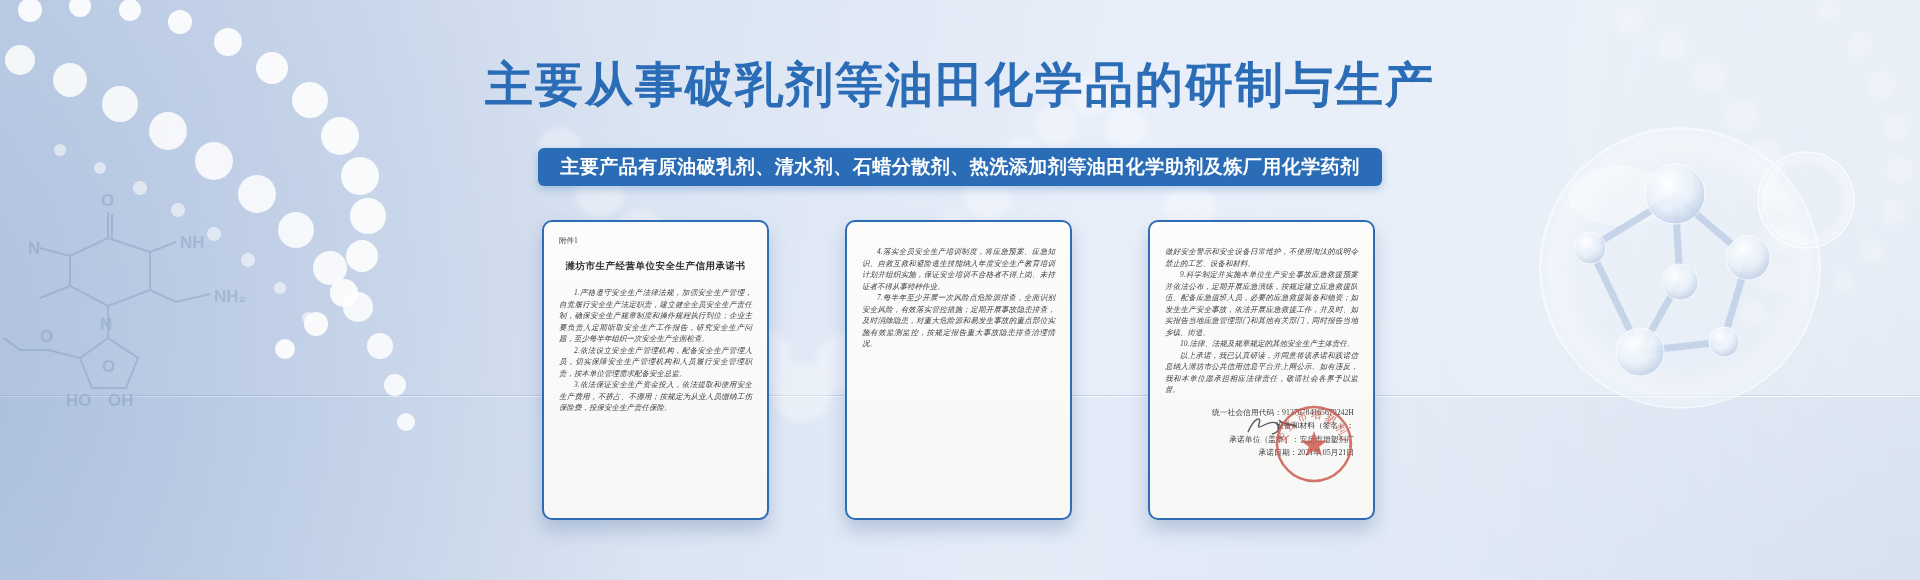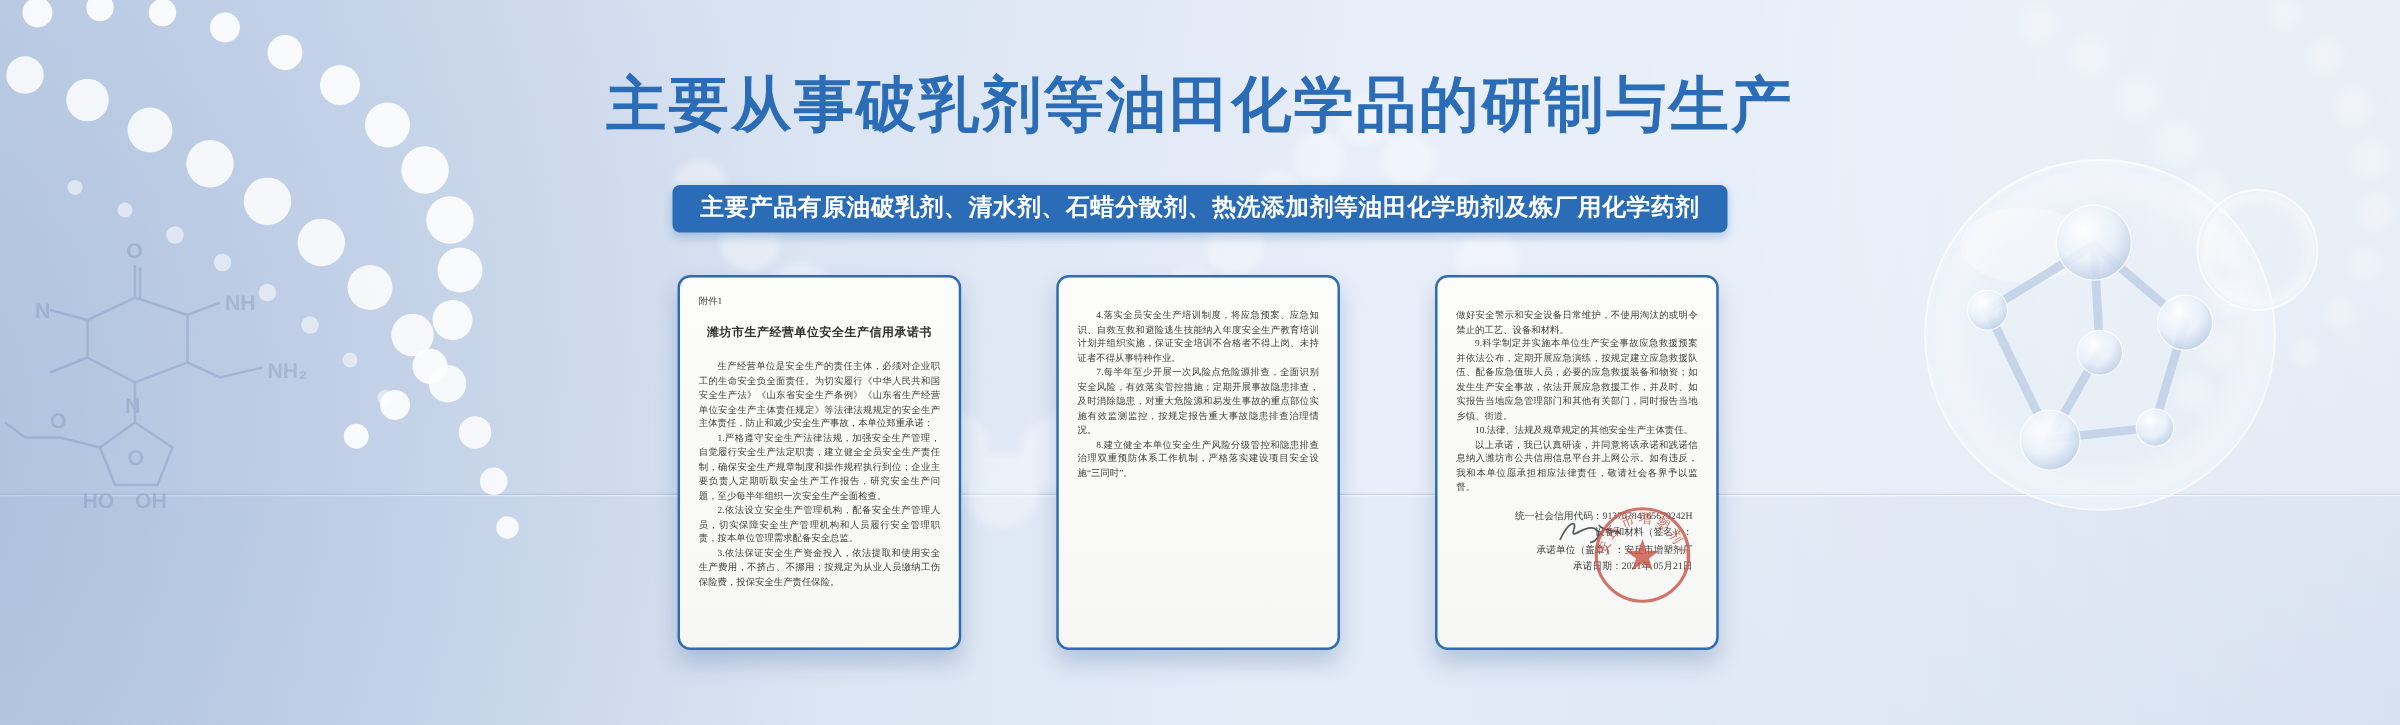--- a/index.html
+++ b/index.html
@@ -41,21 +41,21 @@
     border:2px solid #2e6db5;border-radius:10px;
     box-shadow:0 10px 18px rgba(70,100,150,.28);
     padding:14px 15px;overflow:hidden;
     font-family:"Liberation Serif",serif;color:#3d3d3d;
   }
   .card-1{left:542px;}
   .card-2{left:845px;padding-top:24px;}
   .card-3{left:1148px;padding-top:24px;}
   .att{font-size:7.5px;font-weight:normal;margin:0 0 14px 0;}
   .doc-title{font-size:9.5px;font-weight:bold;text-align:center;margin:0 0 14px 0;letter-spacing:.5px;color:#2f2f2f;}
-  .card p{margin:0;font-size:7.5px;line-height:11.5px;text-align:justify;text-indent:2em;}
+  .card p{margin:0;font-size:7.5px;line-height:11.5px;text-align:justify;text-indent:2em;font-style:italic;}
   .card p.noindent{text-indent:0;}
   .sig{position:relative;margin-top:10px;text-align:right;font-size:7.8px;line-height:13.5px;padding-right:4px;}
   .sig .sig-line{white-space:nowrap;}
   .seal{position:absolute;right:2px;top:-6px;opacity:.88;}
   .autograph{position:absolute;right:58px;top:8px;}
 </style>
 </head>
 <body>
 
 <div class="banner">
@@ -222,30 +222,28 @@
 
   <h1 class="title">主要从事破乳剂等油田化学品的研制与生产</h1>
 
   <div class="subtitle-row">
     <div class="subtitle">主要产品有原油破乳剂、清水剂、石蜡分散剂、热洗添加剂等油田化学助剂及炼厂用化学药剂</div>
   </div>
 
   <section class="card card-1">
     <div class="att">附件1</div>
     <h2 class="doc-title">潍坊市生产经营单位安全生产信用承诺书</h2>
-    <p>生产经营单位是安全生产的责任主体，必须对企业职工的生命安全负全面责任。为切实履行《中华人民共和国安全生产法》《山东省安全生产条例》《山东省生产经营单位安全生产主体责任规定》等法律法规规定的安全生产主体责任，防止和减少安全生产事故，本单位郑重承诺：</p>
     <p>1.严格遵守安全生产法律法规，加强安全生产管理，自觉履行安全生产法定职责，建立健全全员安全生产责任制，确保安全生产规章制度和操作规程执行到位；企业主要负责人定期听取安全生产工作报告，研究安全生产问题，至少每半年组织一次安全生产全面检查。</p>
     <p>2.依法设立安全生产管理机构，配备安全生产管理人员，切实保障安全生产管理机构和人员履行安全管理职责，按本单位管理需求配备安全总监。</p>
     <p>3.依法保证安全生产资金投入，依法提取和使用安全生产费用，不挤占、不挪用；按规定为从业人员缴纳工伤保险费，投保安全生产责任保险。</p>
   </section>
 
   <section class="card card-2">
     <p>4.落实全员安全生产培训制度，将应急预案、应急知识、自救互救和避险逃生技能纳入年度安全生产教育培训计划并组织实施，保证安全培训不合格者不得上岗、未持证者不得从事特种作业。</p>
     <p>7.每半年至少开展一次风险点危险源排查，全面识别安全风险，有效落实管控措施；定期开展事故隐患排查，及时消除隐患，对重大危险源和易发生事故的重点部位实施有效监测监控，按规定报告重大事故隐患排查治理情况。</p>
-    <p>8.建立健全本单位安全生产风险分级管控和隐患排查治理双重预防体系工作机制，严格落实建设项目安全设施“三同时”。</p>
   </section>
 
   <section class="card card-3">
     <p class="noindent">做好安全警示和安全设备日常维护，不使用淘汰的或明令禁止的工艺、设备和材料。</p>
     <p>9.科学制定并实施本单位生产安全事故应急救援预案并依法公布，定期开展应急演练，按规定建立应急救援队伍、配备应急值班人员，必要的应急救援装备和物资；如发生生产安全事故，依法开展应急救援工作，并及时、如实报告当地应急管理部门和其他有关部门，同时报告当地乡镇、街道。</p>
     <p>10.法律、法规及规章规定的其他安全生产主体责任。</p>
     <p>以上承诺，我已认真研读，并同意将该承诺和践诺信息纳入潍坊市公共信用信息平台并上网公示。如有违反，我和本单位愿承担相应法律责任，敬请社会各界予以监督。</p>
 
     <div class="sig">
       <div class="sig-line">统一社会信用代码：91370784165679242H</div>

